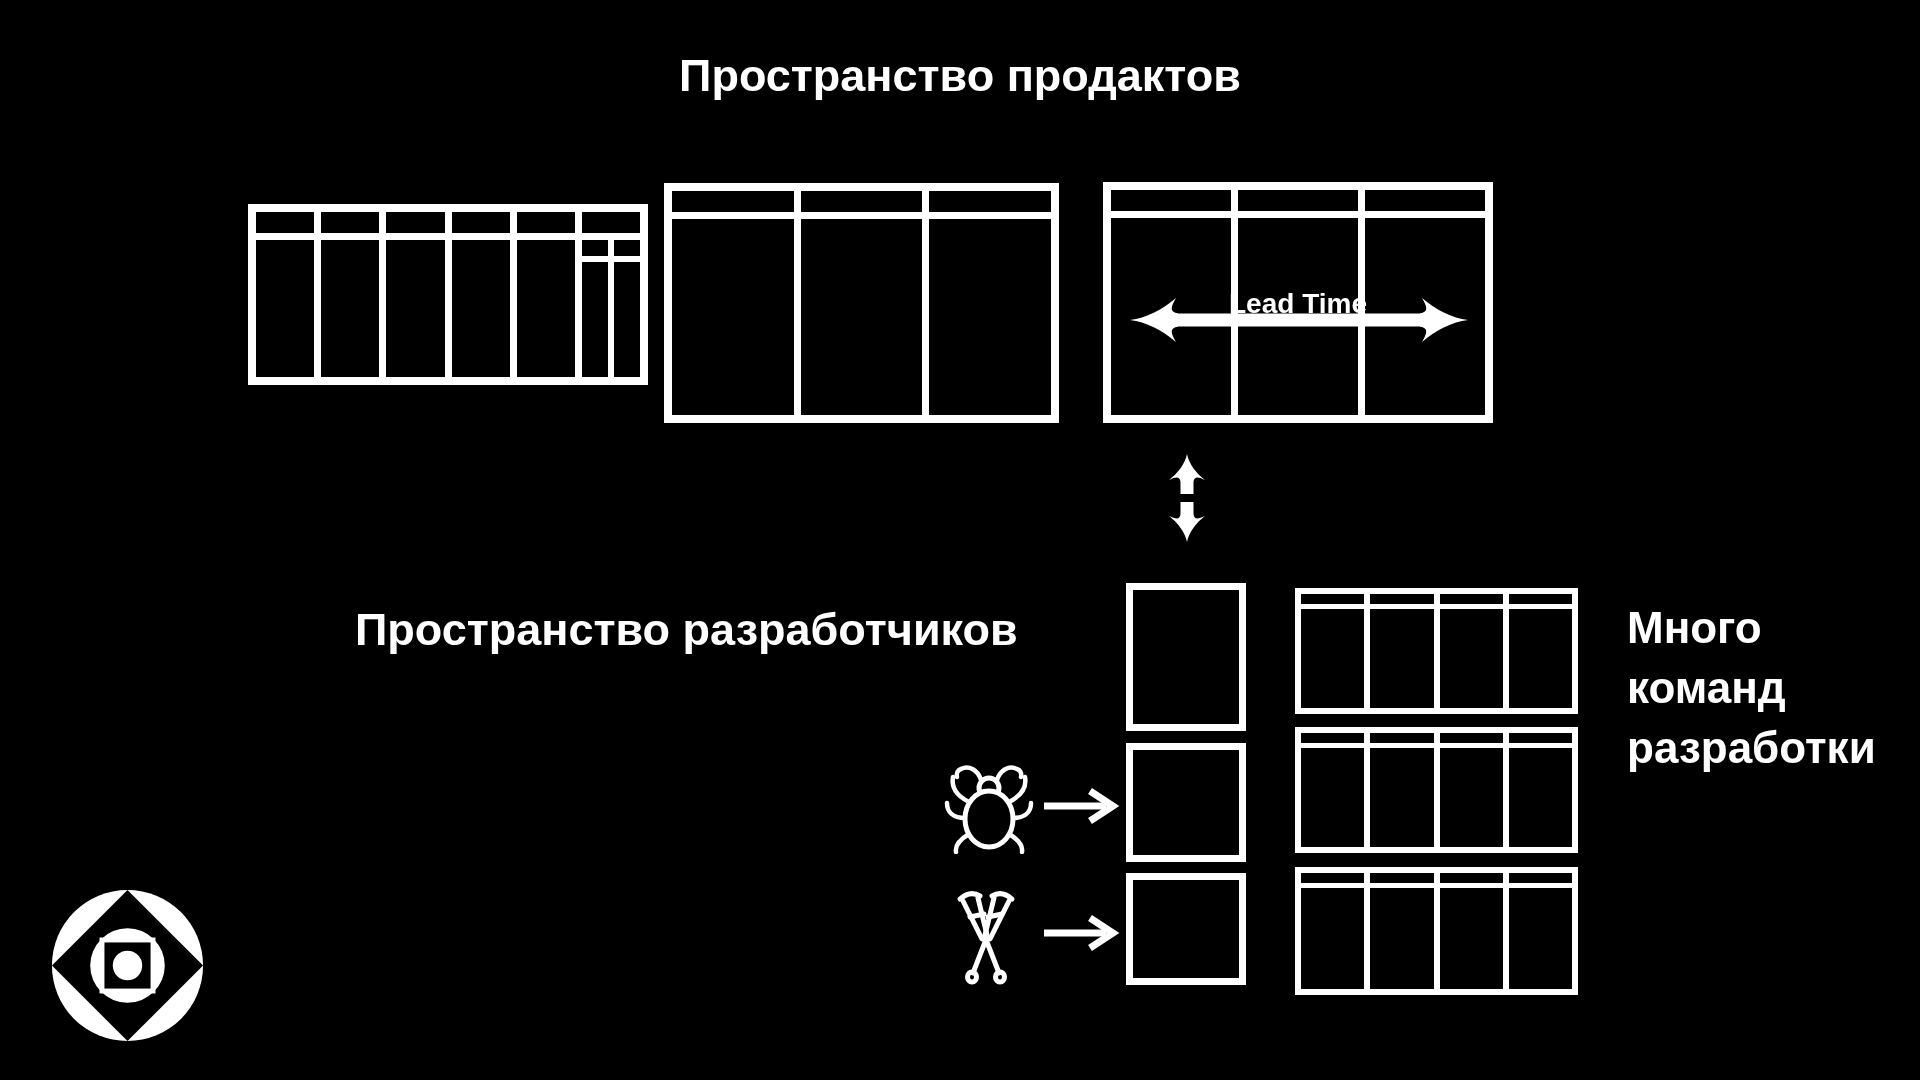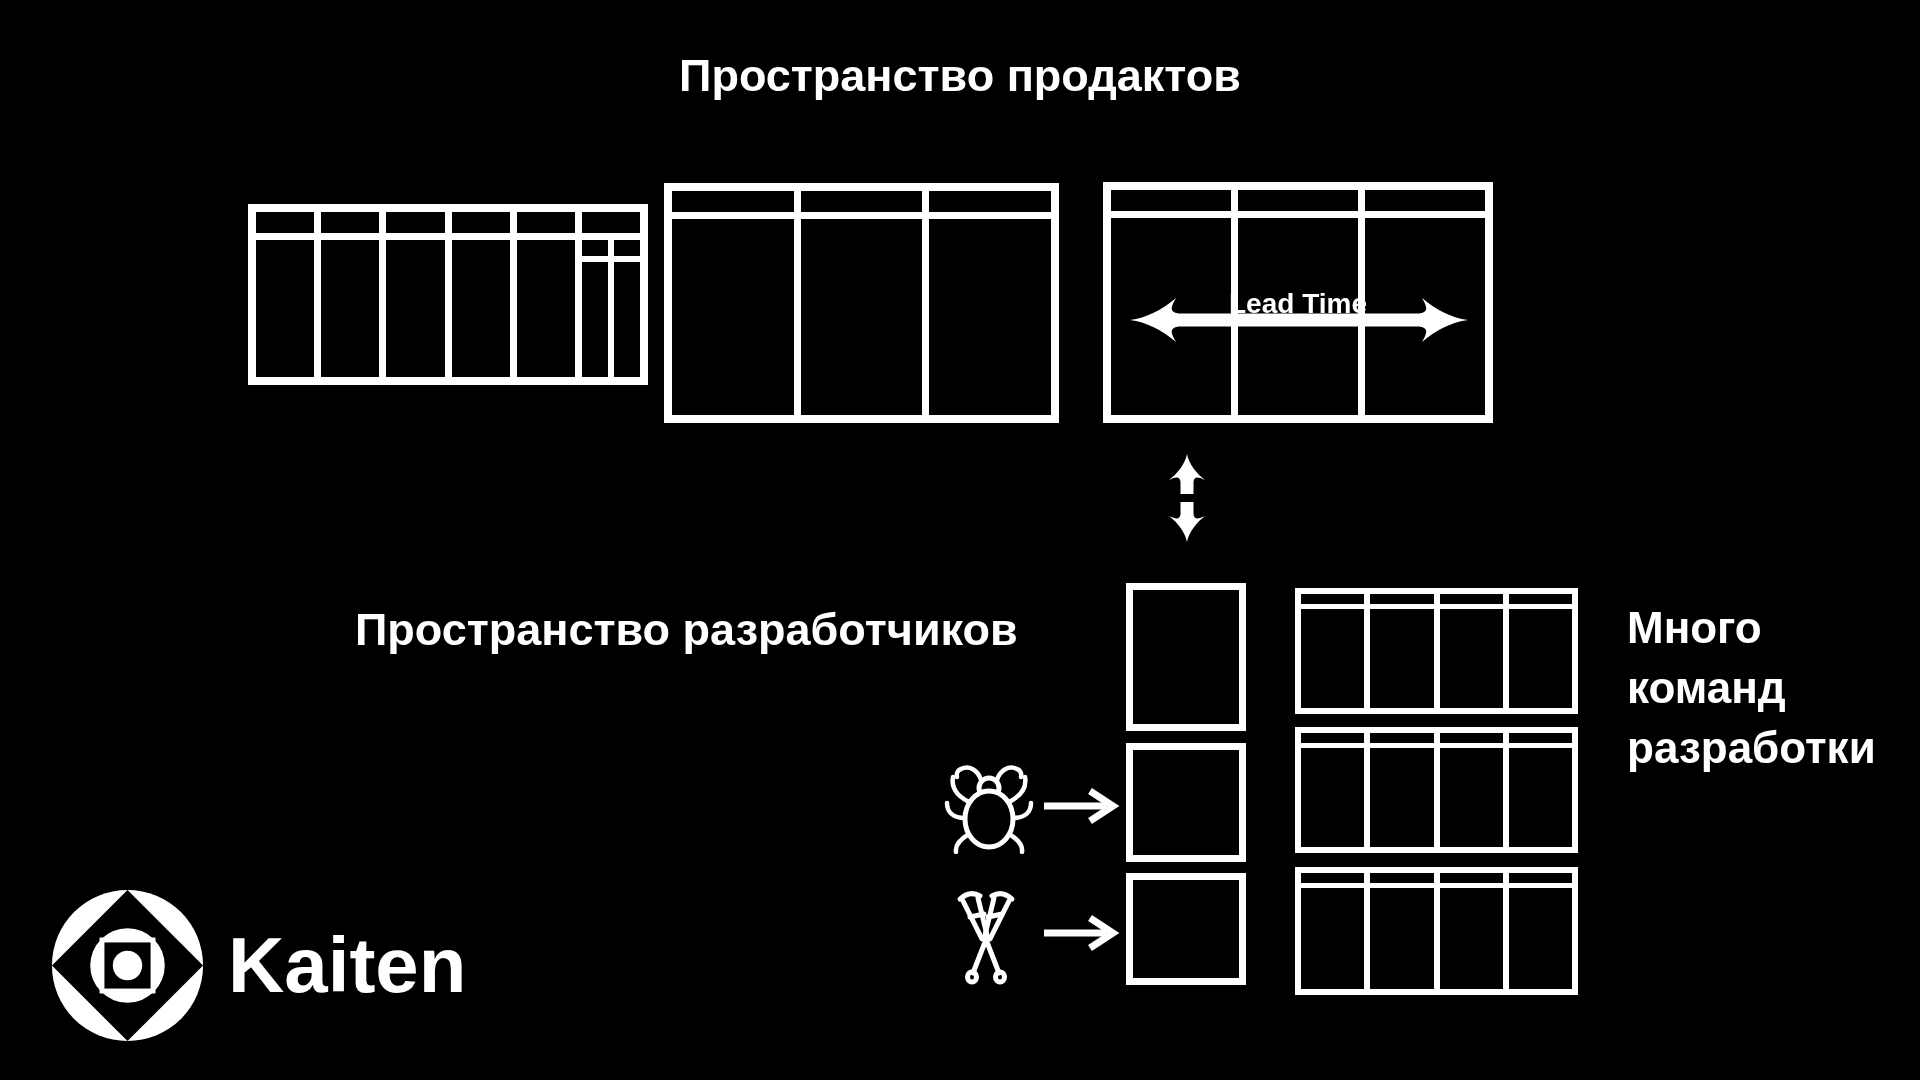--- a/index.html
+++ b/index.html
@@ -249,16 +249,15 @@
   <div id="many-teams">Много команд разработки</div>
 
   <div id="logo">
     <svg width="157" height="157" viewBox="0 0 160 160">
       <circle cx="80" cy="80" r="77" fill="#fff"></circle>
       <polygon points="80,3 157,80 80,157 3,80" fill="#000"></polygon>
       <circle cx="80" cy="80" r="38" fill="#fff"></circle>
       <rect x="54" y="54" width="52" height="52" fill="#000" stroke="#fff" stroke-width="5"></rect>
       <circle cx="80" cy="80" r="15" fill="#fff"></circle>
     </svg>
-    <div id="brand-text">Kaiten</div>
   </div>
 
 </div>
 
 </body></html>

